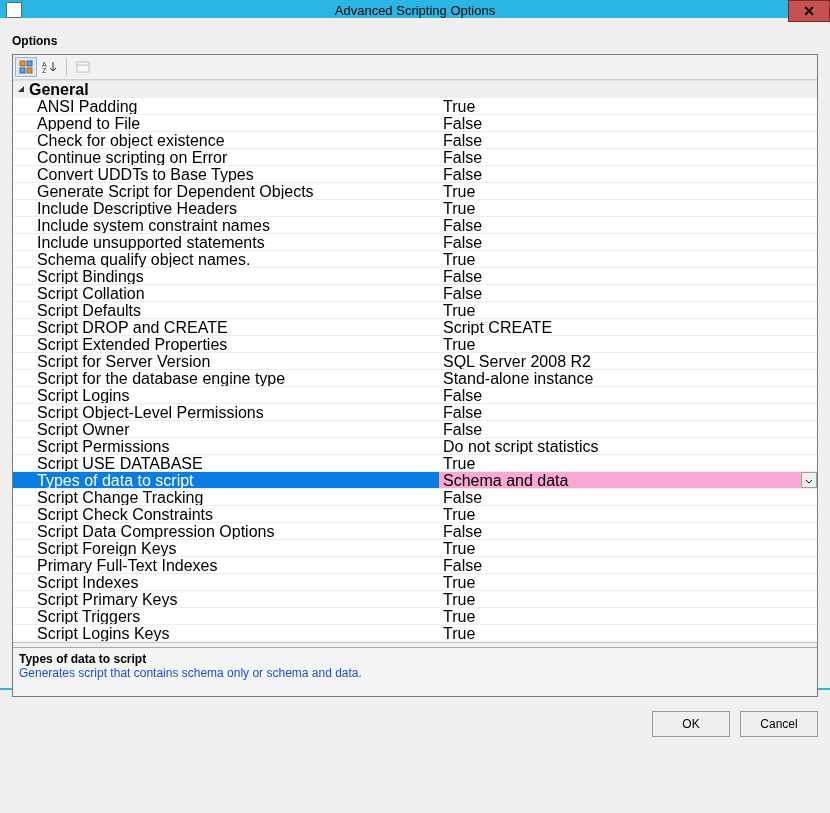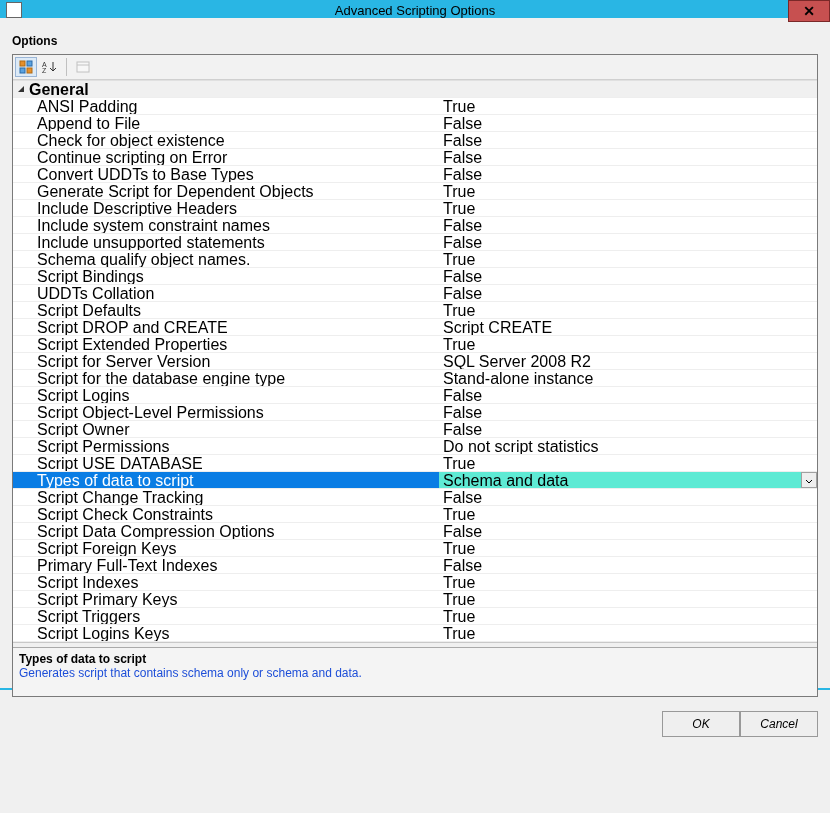--- a/index.html
+++ b/index.html
@@ -154,21 +154,21 @@
     flex: 1;
     padding-left: 4px;
     white-space: nowrap;
     overflow: hidden;
     position: relative;
     height: 100%;
     display:flex;
     align-items:flex-end;
   }
   .pg-row.selected .pg-value {
-    background: #5eead4;
+    background: #f9a8d4;
     color: #000;
   }
   .pg-dropdown-btn {
     position: absolute;
     right: 0;
     top: 0;
     bottom: 0;
     width: 16px;
     background: #efefef;
     border: 1px solid #a0a0a0;
@@ -188,22 +188,22 @@
     padding: 4px 6px;
     font-size: 12px;
     background:#f4f4f4;
   }
   .pg-desc .desc-title { font-weight: bold; }
   .pg-desc .desc-text { color:#1d4ed8; }
   
   .buttonrow {
     display: flex;
     justify-content: flex-end;
+    gap: 10px;
     padding-top: 14px;
-    font-style: italic;
   }
   .btn {
     width: 76px;
     height: 24px;
     background: #efefef;
     border: 1px solid #999;
     font-size: 12px;
     display: flex;
     align-items: center;
     justify-content: center;
@@ -335,21 +335,21 @@
           </div>
           <div class="pg-row">
             <span class="pg-expander"></span>
             <span class="pg-label">Script Bindings</span>
             <span class="pg-value">
               <span>False</span>
             </span>
           </div>
           <div class="pg-row">
             <span class="pg-expander"></span>
-            <span class="pg-label">UDDTs Collation</span>
+            <span class="pg-label">Script Collation</span>
             <span class="pg-value">
               <span>False</span>
             </span>
           </div>
           <div class="pg-row">
             <span class="pg-expander"></span>
             <span class="pg-label">Script Defaults</span>
             <span class="pg-value">
               <span>True</span>
             </span>

